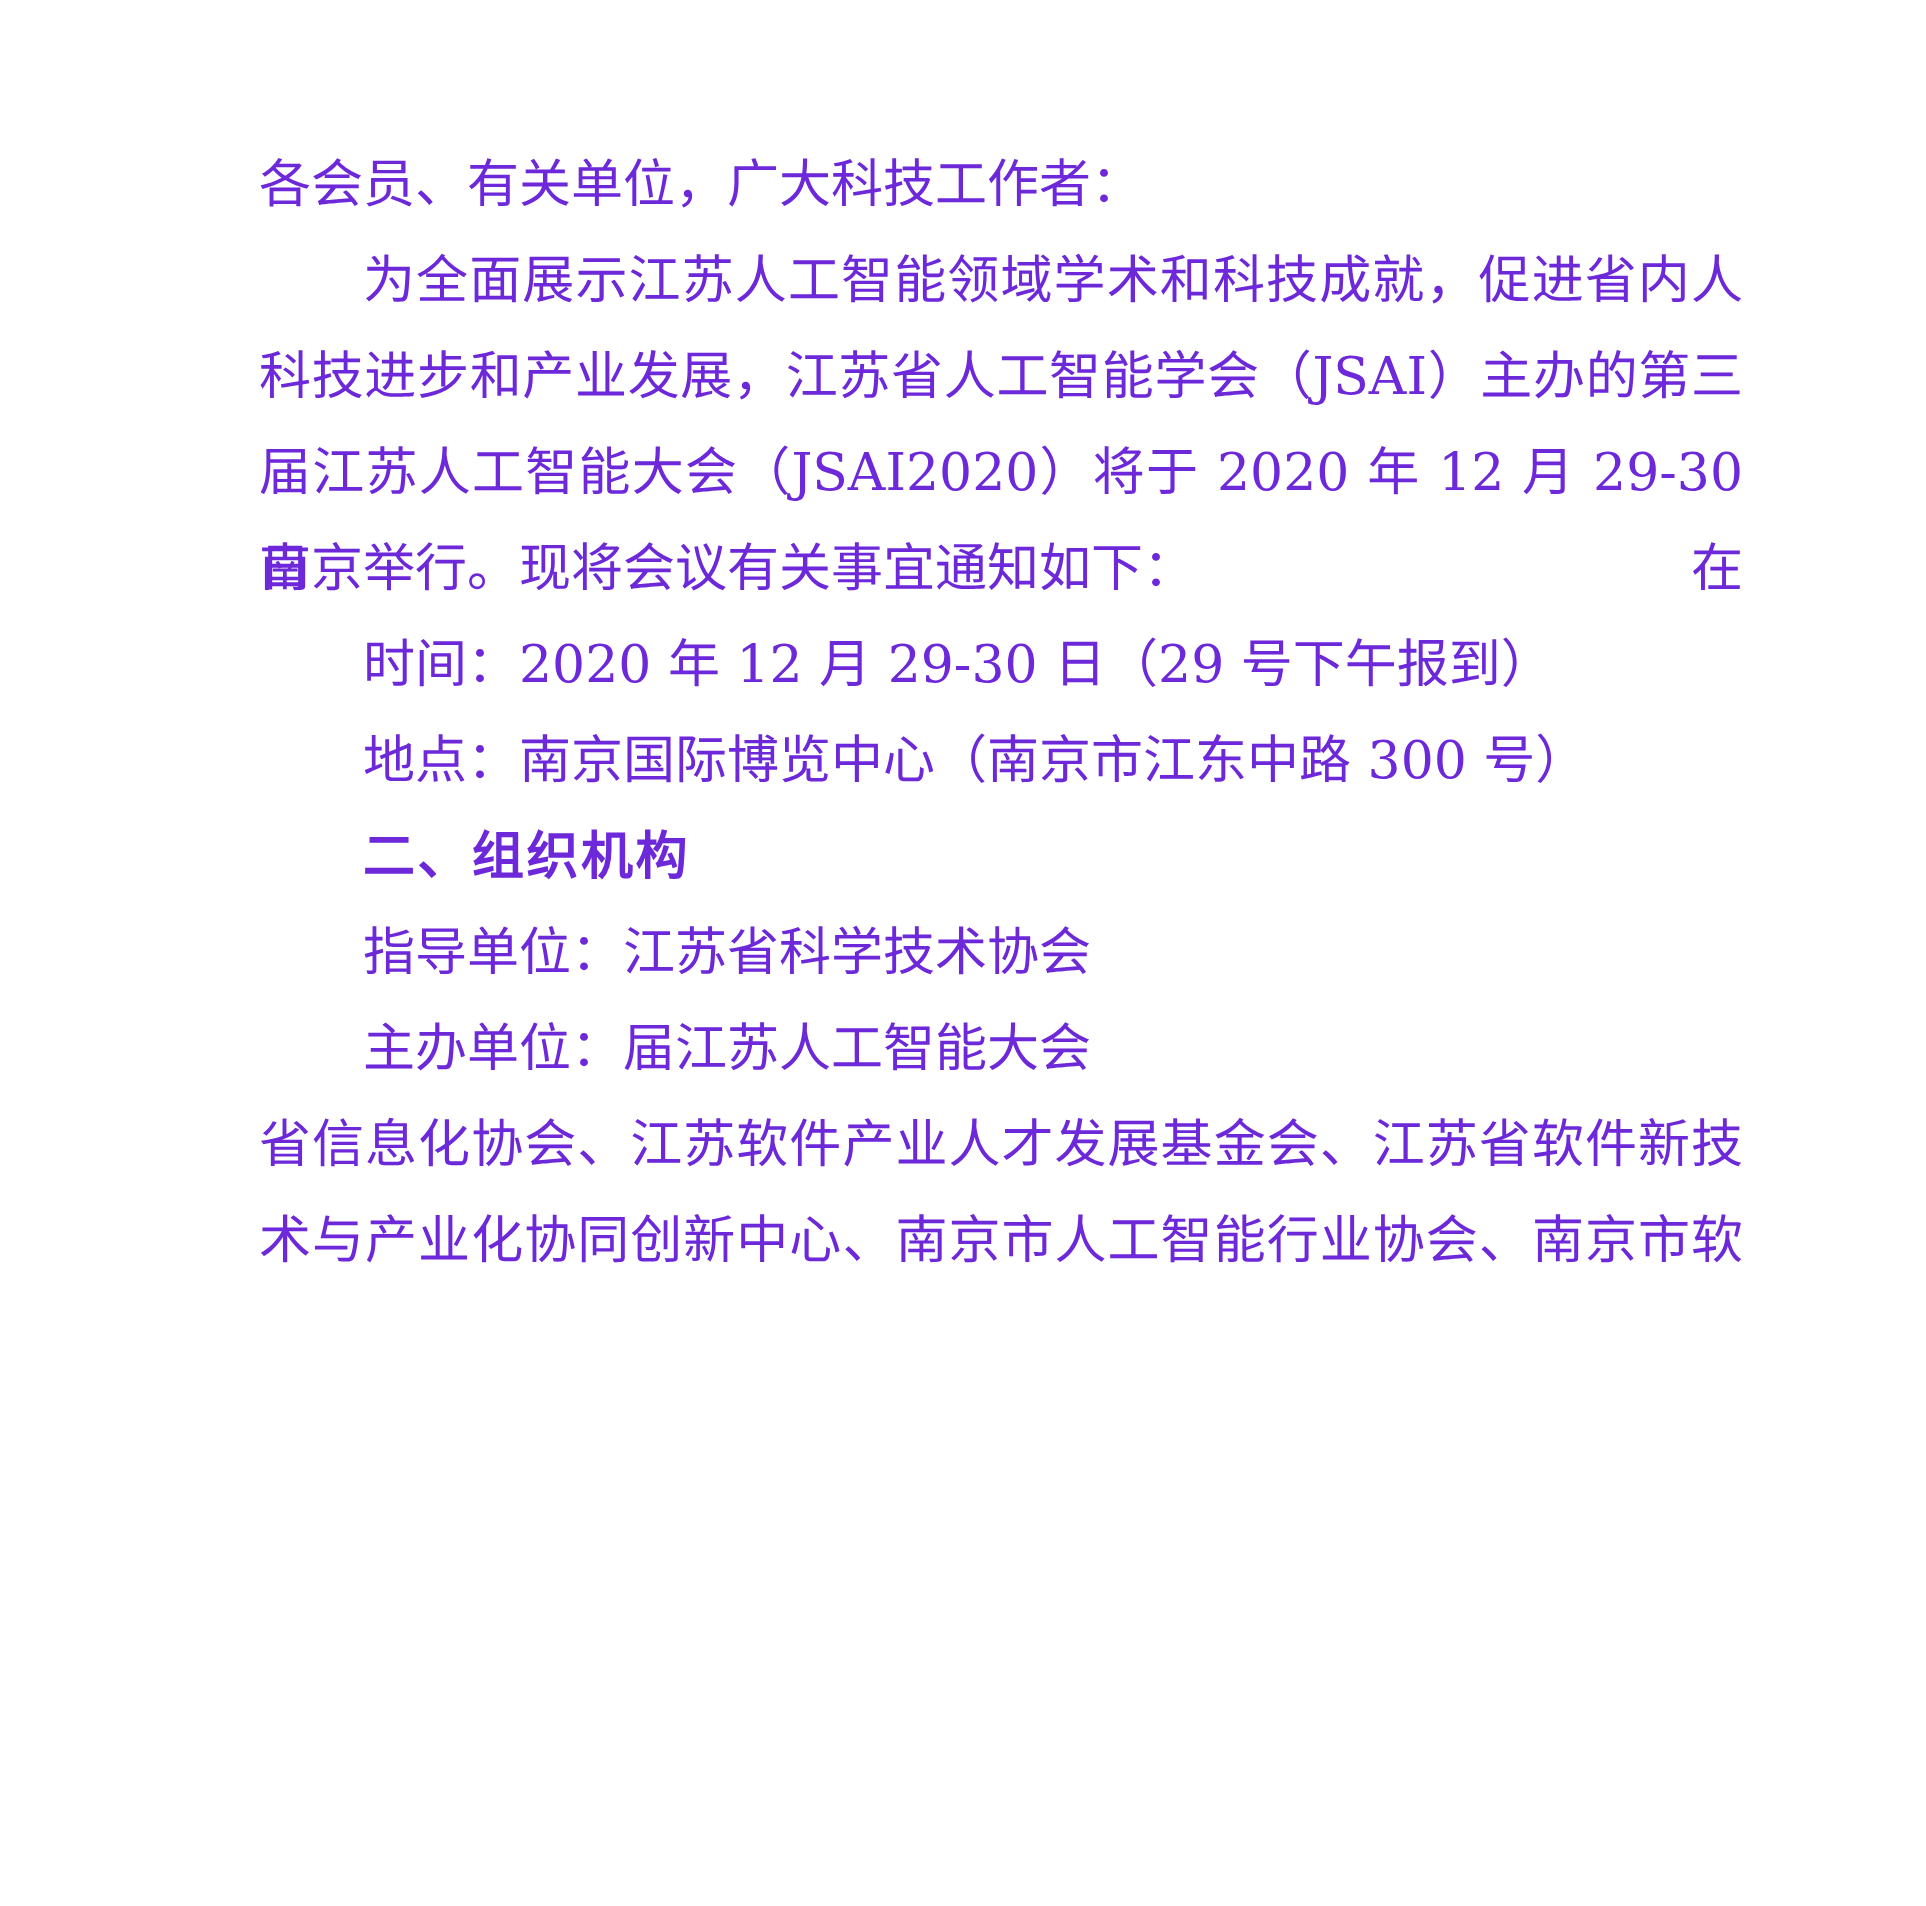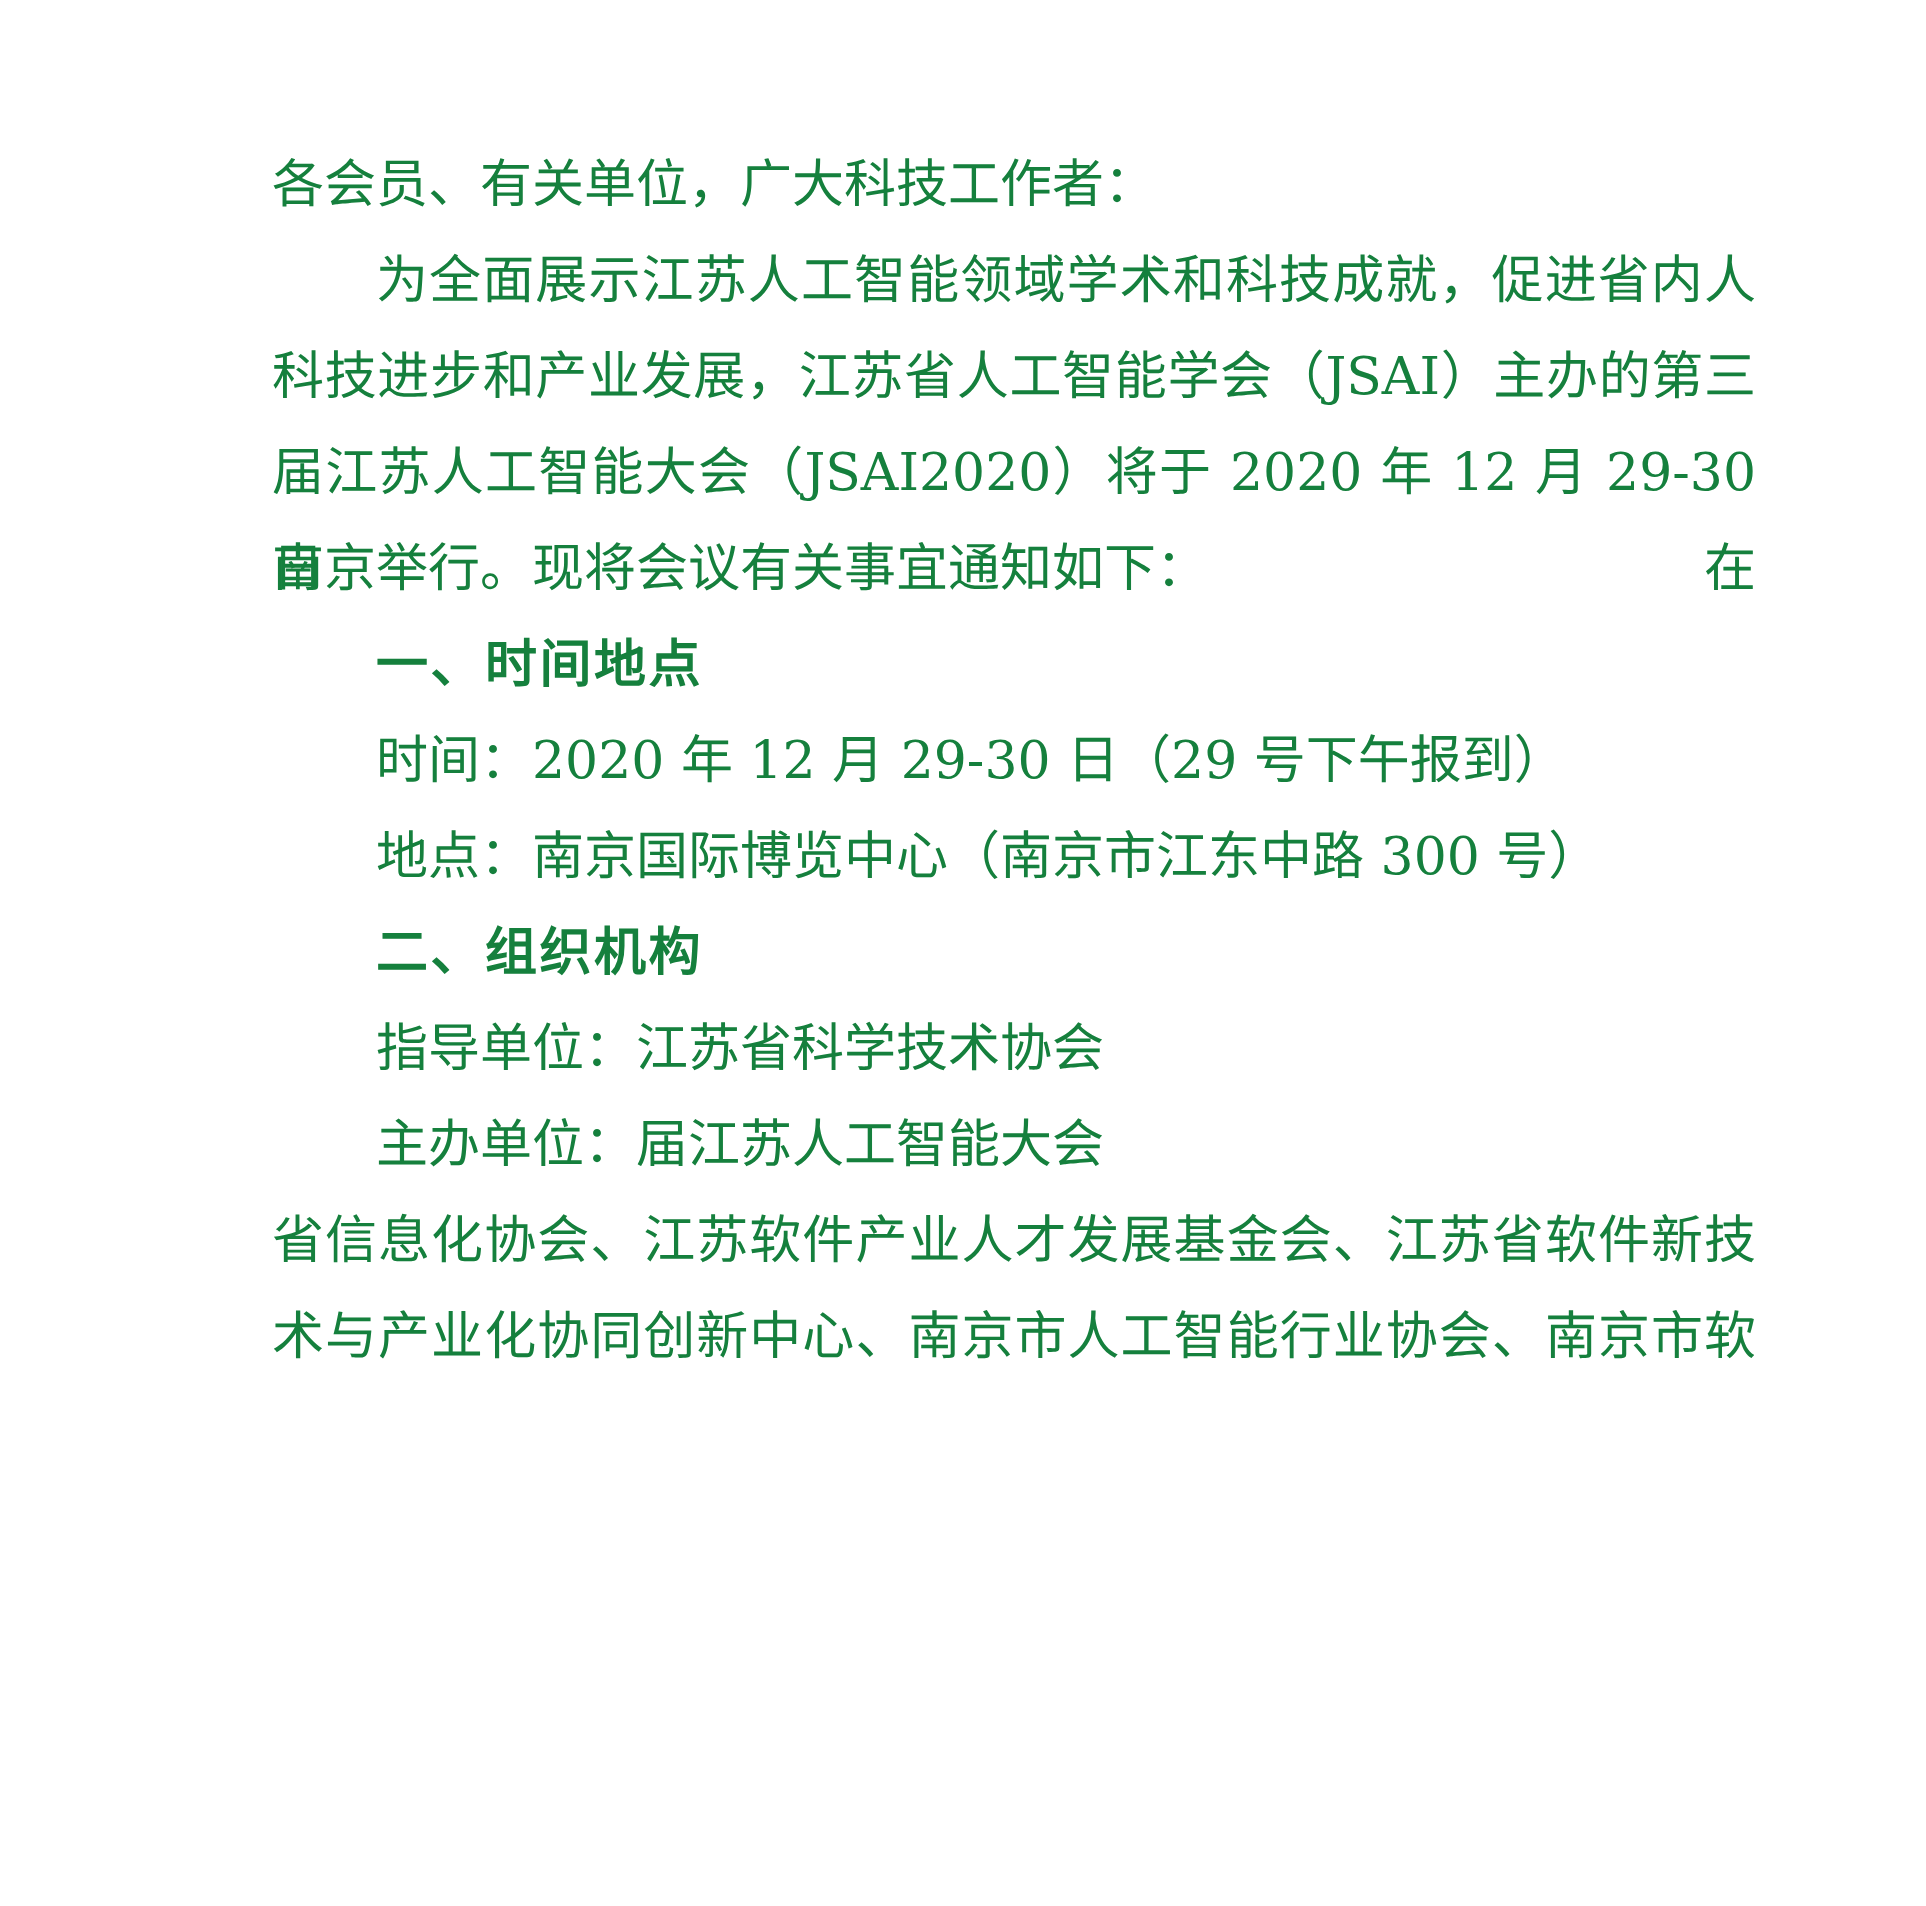--- a/index.html
+++ b/index.html
@@ -6,24 +6,24 @@
   html, body { background: #ffffff; }
   .page {
     position: relative;
     width: 1926px;
     height: 1907px;
     background: #ffffff;
     overflow: hidden;
   }
   .doc {
     position: absolute;
-    left: 272px;
+    left: 259px;
     top: 136px;
     width: 1484px;
-    color: #15803d;
+    color: #6d28d9;
     font-family: "DejaVu Serif", "Liberation Serif", serif;
     font-size: 52px;
     line-height: 96px;
     font-weight: 400;
   }
   .line {
     height: 96px;
     white-space: nowrap;
     text-align: left;
   }
@@ -48,21 +48,20 @@
 <div class="page">
   <div class="doc">
 
     <div class="line">各会员、有关单位，广大科技工作者：</div>
 
     <div class="line jlast indent">为全面展示江苏人工智能领域学术和科技成就，促进省内人</div>
     <div class="line jlast">科技进步和产业发展，江苏省人工智能学会（JSAI）主办的第三</div>
     <div class="line jlast">届江苏人工智能大会（JSAI2020）将于 2020 年 12 月 29-30 日在</div>
     <div class="line">南京举行。现将会议有关事宜通知如下：</div>
 
-    <div class="line heading indent">一、时间地点</div>
 
     <div class="line indent">
       <span class="label">时间：</span><span>2020 年 12 月 29-30 日（29 号下午报到）</span>
     </div>
 
     <div class="line indent">
       <span class="label">地点：</span><span>南京国际博览中心（南京市江东中路 300 号）</span>
     </div>
 
     <div class="line heading indent">二、组织机构</div>

